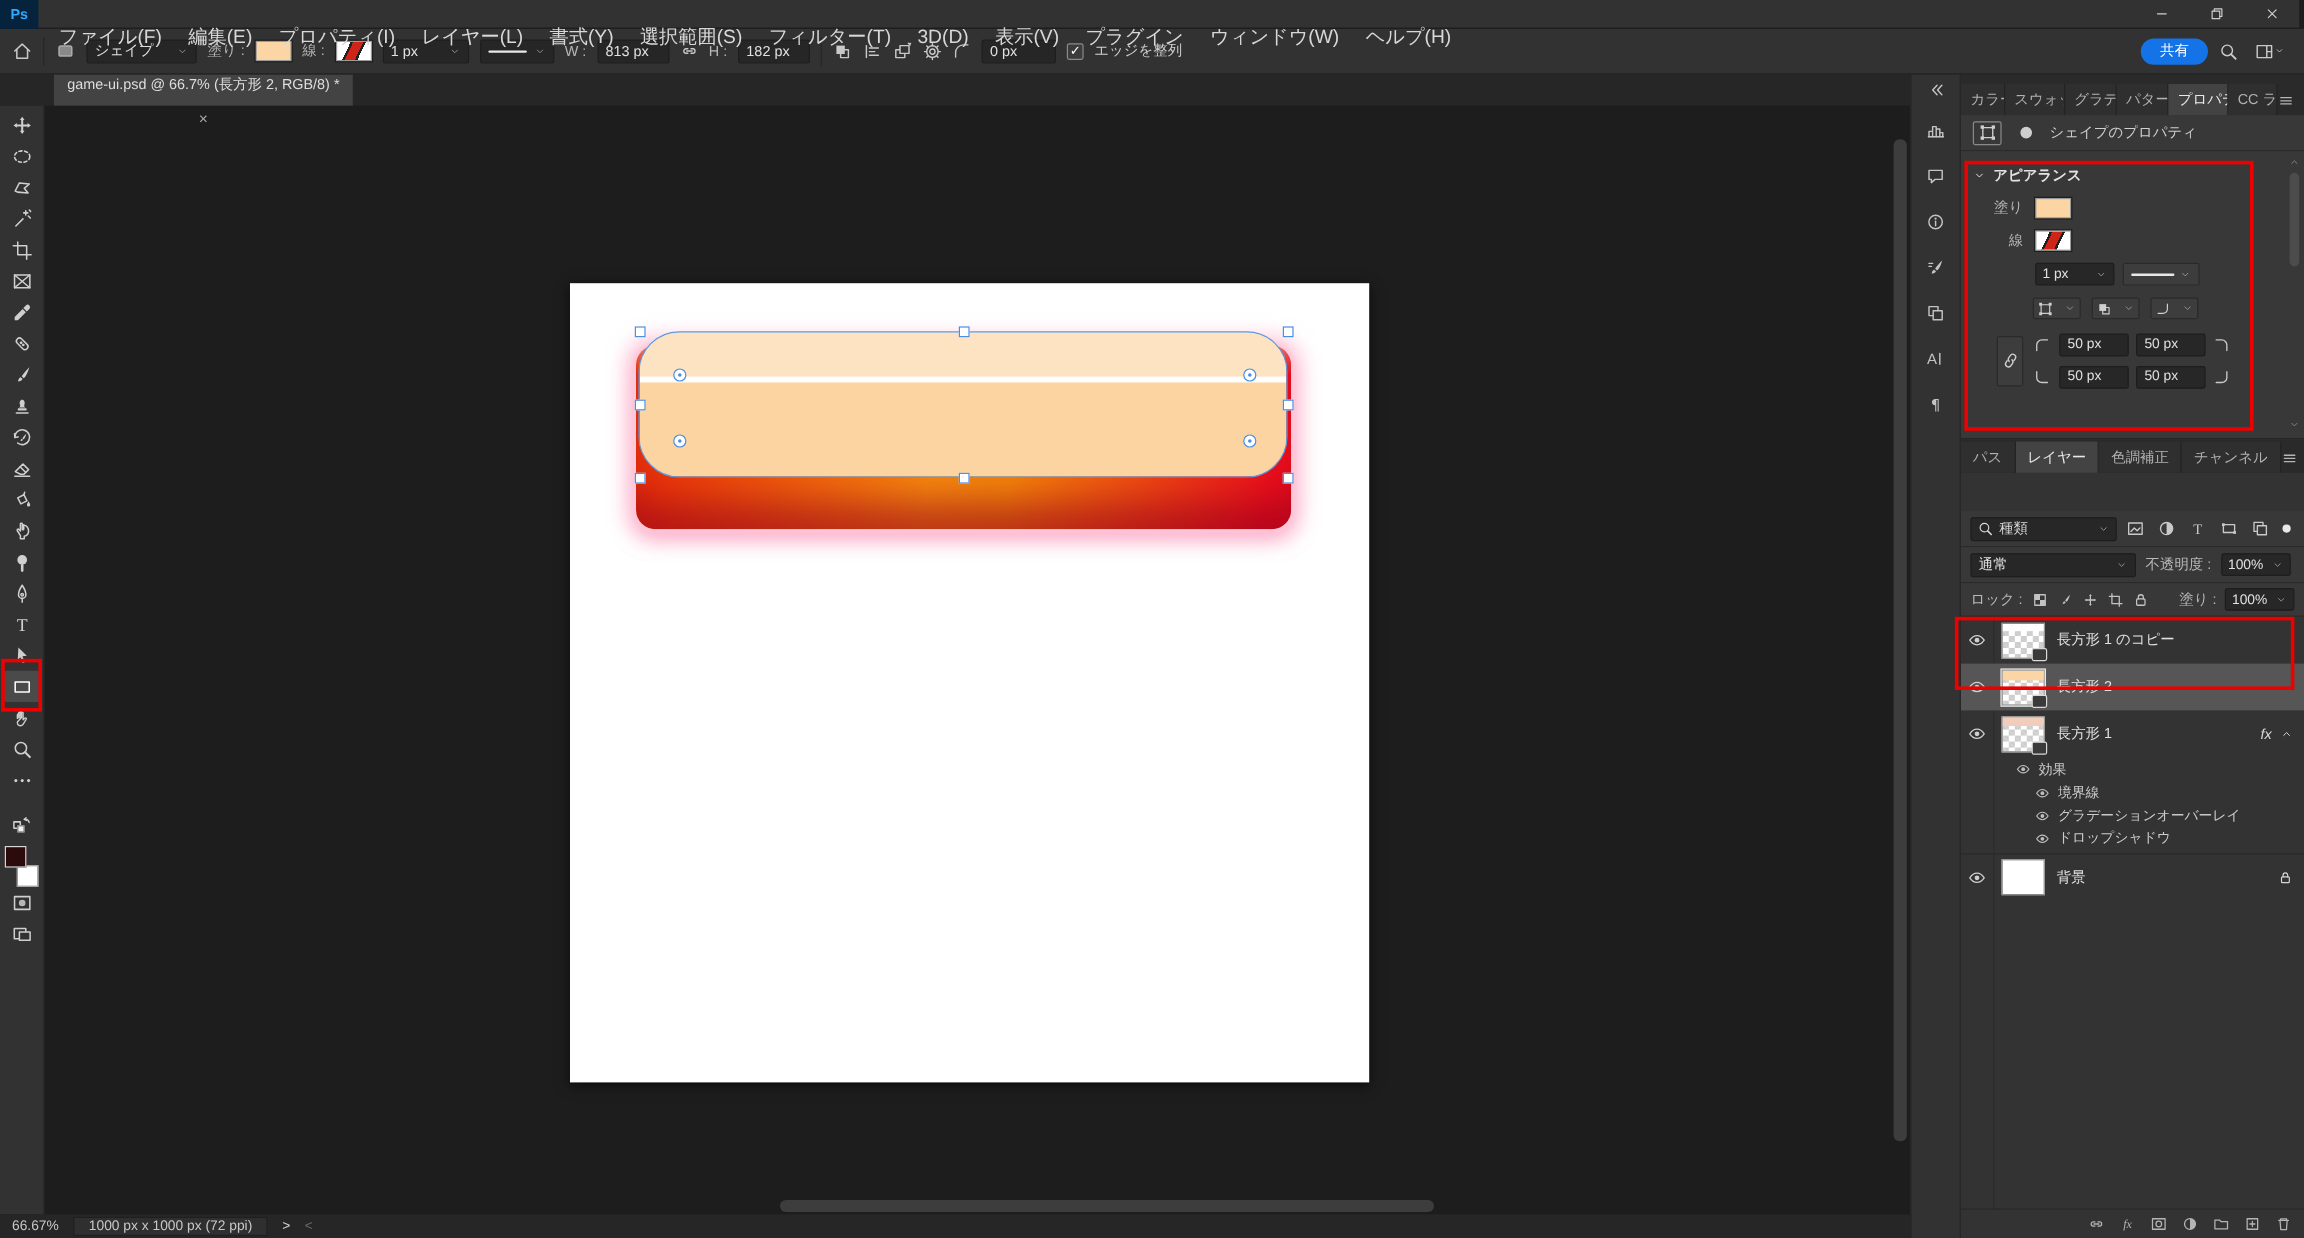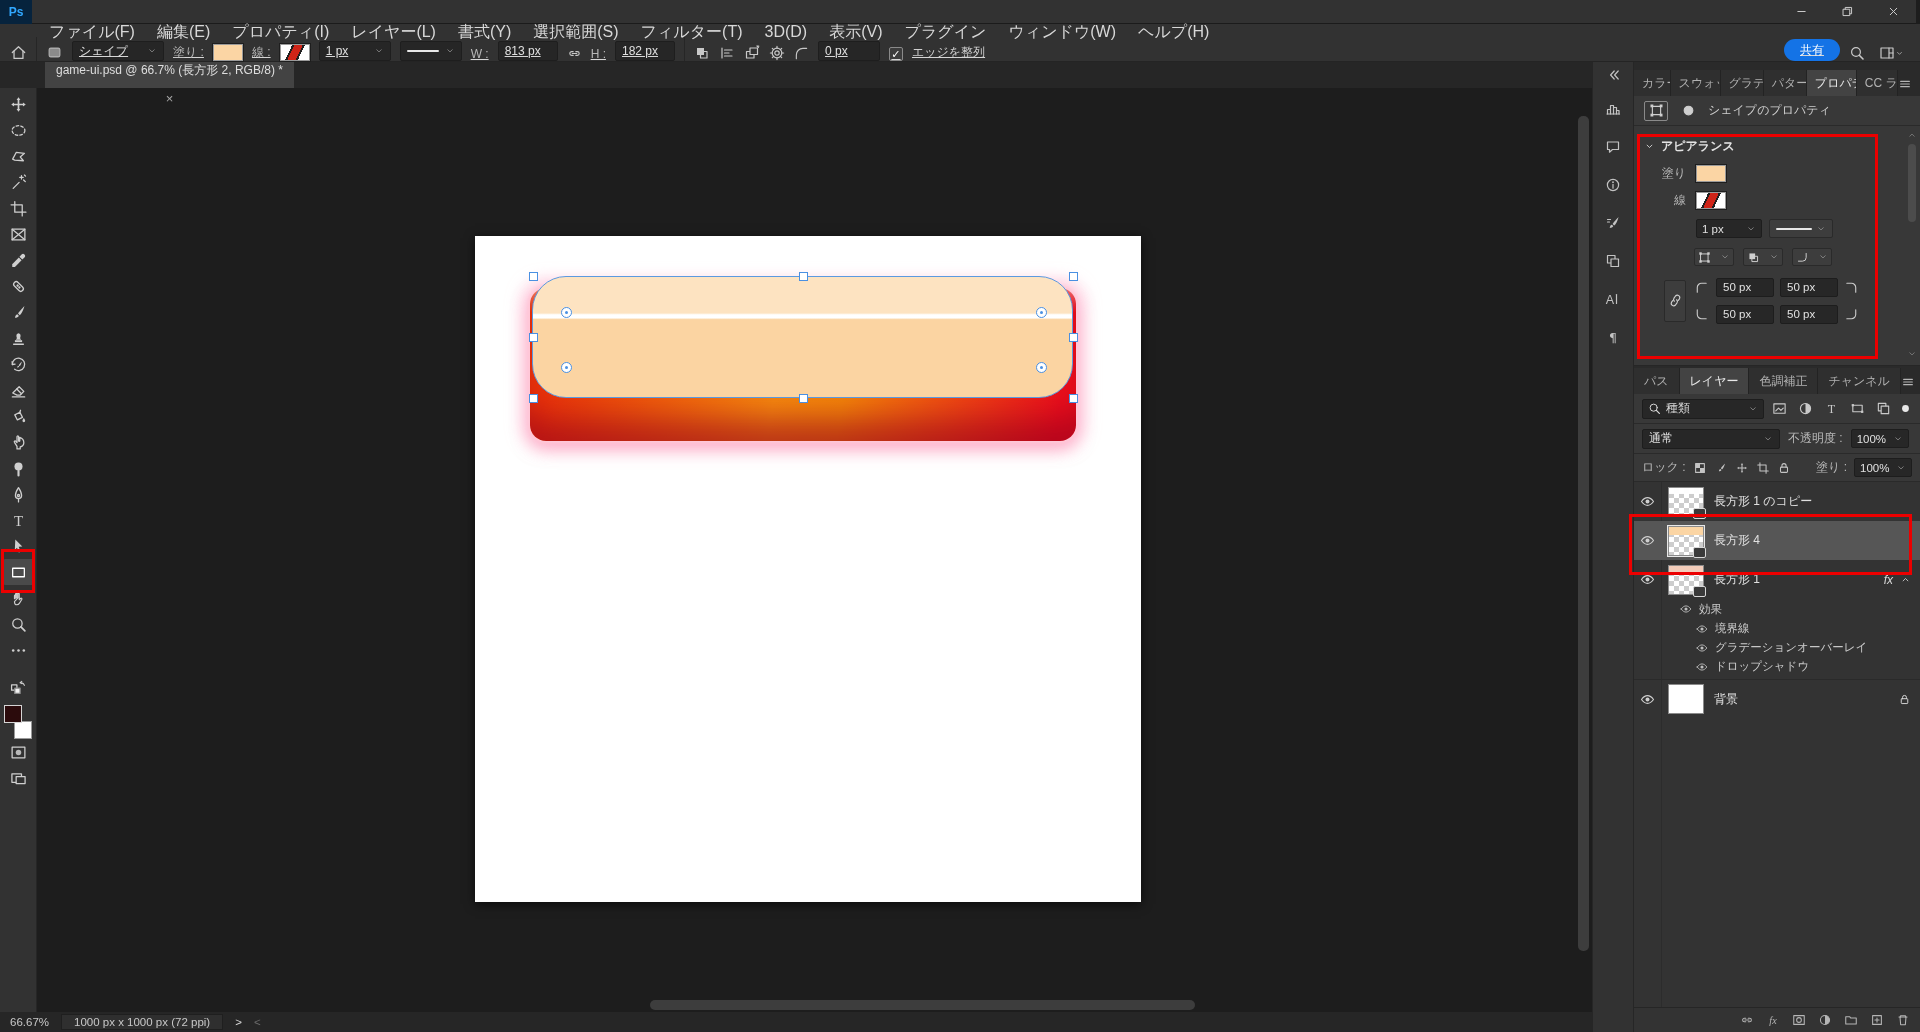--- a/index.html
+++ b/index.html
@@ -10,21 +10,21 @@
 
   
   .menubar{position:absolute;top:0;left:0;right:4px;height:24px;background:#323232;display:flex;align-items:center;border-bottom:1px solid #1b1b1b;z-index:30;}
   .ps-logo{width:32px;height:24px;background:#06233d;color:#31a8ff;font-weight:bold;font-size:12px;display:flex;align-items:center;justify-content:center;}
   .menu-items{display:flex;height:24px;margin-left:6px;}
   .menu-item{padding:0 11px;line-height:24px;font-size:16px;color:#d8d8d8;white-space:nowrap;cursor:default;margin-top:20px;}
   .win-controls{margin-left:auto;display:flex;height:24px;}
   .win-btn{width:46px;height:24px;display:flex;align-items:center;justify-content:center;color:#cfcfcf;}
 
   
-  .optionsbar{position:absolute;top:24px;left:0;right:0;height:38px;background:#323232;border-bottom:1px solid #242424;display:flex;align-items:flex-end;gap:9px;padding:0 10px;z-index:29;text-decoration:underline;}
+  .optionsbar{position:absolute;top:24px;left:0;right:0;height:38px;background:#323232;border-bottom:1px solid #242424;display:flex;align-items:center;gap:9px;padding:0 10px;z-index:29;}
   .ob-sep{width:1px;height:24px;background:#262626;}
   .ob-icon{color:#c9c9c9;display:flex;align-items:center;}
   .ob-field{height:20px;background:#262626;border:1px solid #1e1e1e;border-radius:2px;display:flex;align-items:center;padding:0 6px;color:#e0e0e0;font-size:12px;}
   .ob-dd{justify-content:space-between;gap:6px;}
   .ob-label{color:#b8b8b8;font-size:12px;white-space:nowrap;}
   .chev{color:#9a9a9a;}
   .swatch{width:30px;height:17px;border:1px solid #9a9a9a;outline:1px solid #1e1e1e;}
   .swatch-fill{background:#fbd5a4;}
   .swatch-stroke{background-color:#fff;background-image:linear-gradient(115deg,transparent 32%,#202020 32%,#202020 38%,#cf2418 38%,#cf2418 62%,#202020 62%,#202020 68%,transparent 68%);}
   .stroke-preview{width:36px;height:2px;background:#e8e8e8;border-radius:1px;}
@@ -91,21 +91,21 @@
   .sfield2{width:64px;height:19px;background:#3d3d3d;border:1px solid #2a2a2a;border-radius:2px;display:flex;align-items:center;justify-content:space-between;padding:0 6px;}
   .mini-dd{width:40px;height:18px;background:#3d3d3d;border:1px solid #2a2a2a;border-radius:2px;display:flex;align-items:center;justify-content:space-between;padding:0 3px;color:#cfcfcf;}
   .rad-grid{display:grid;grid-template-columns:24px 16px 58px 58px 16px;grid-auto-rows:22px;gap:5px 6px;align-items:center;margin-left:22px;margin-top:6px;}
   .linkbtn{grid-row:1/3;width:22px;height:42px;background:#3d3d3d;border:1px solid #2a2a2a;border-radius:2px;display:flex;align-items:center;justify-content:center;color:#d0d0d0;}
   .corner-ic{color:#c9c9c9;}
   .radfield{width:58px;height:19px;background:#272727;border:1px solid #1d1d1d;border-radius:2px;display:flex;align-items:center;padding:0 6px;font-size:11.5px;color:#e0e0e0;}
   .pscroll{position:absolute;right:2px;top:4px;bottom:6px;width:12px;display:flex;flex-direction:column;align-items:center;color:#8a8a8a;}
   .pthumb{width:8px;height:78px;background:#4c4c4c;border-radius:4px;margin-top:4px;}
   .pscroll .dn{margin-top:auto;}
 
-  .filter-row{height:30px;display:flex;align-items:center;gap:5px;padding:0 8px;background:#383838;border-bottom:1px solid #2a2a2a;}
+  .filter-row{height:30px;display:flex;align-items:center;gap:5px;padding:0 8px;background:#383838;border-bottom:1px solid #2a2a2a;margin-top:32px;}
   .searchbox{width:128px;height:20px;background:#272727;border:1px solid #1d1d1d;border-radius:2px;display:flex;align-items:center;gap:5px;padding:0 5px;color:#d8d8d8;}
   .searchbox .lbl{flex:1;font-size:12px;}
   .f-ic{width:22px;height:20px;display:flex;align-items:center;justify-content:center;color:#c9c9c9;}
   .f-toggle{margin-left:auto;width:14px;height:20px;display:flex;align-items:center;justify-content:center;color:#e8e8e8;}
 
   .blend-row{height:30px;display:flex;align-items:center;gap:8px;padding:0 8px;background:#383838;border-bottom:1px solid #2a2a2a;}
   .blendbox{width:138px;height:20px;background:#272727;border:1px solid #1d1d1d;border-radius:2px;display:flex;align-items:center;justify-content:space-between;padding:0 6px;color:#e0e0e0;}
   .opfield{width:58px;height:19px;background:#272727;border:1px solid #1d1d1d;border-radius:2px;display:flex;align-items:center;justify-content:space-between;padding:0 5px;color:#e0e0e0;font-size:11.5px;}
   .lock-row{height:28px;display:flex;align-items:center;gap:7px;padding:0 8px;background:#383838;border-bottom:1px solid #2a2a2a;color:#b8b8b8;}
   .lk{color:#c3c3c3;display:flex;}
@@ -1020,21 +1020,21 @@
               <g fill="none" stroke="currentColor" stroke-width="1.2" stroke-linecap="round" stroke-linejoin="round">
                 <path d="M1.6 8 C3.6 5.1 5.9 3.9 8 3.9 C10.1 3.9 12.4 5.1 14.4 8 C12.4 10.9 10.1 12.1 8 12.1 C5.9 12.1 3.6 10.9 1.6 8 Z"></path>
                 <circle cx="8" cy="8" r="2.1" fill="currentColor" stroke="none"></circle>
               </g>
             </svg>
           </div>
           <div class="thumb">
             <div class="strip" style="height:8px;background:#fbd5a4"></div>
             <div class="badge"></div>
           </div>
-          <div class="lname">長方形 4</div>
+          <div class="lname">長方形 2</div>
         </div>
         <div class="lrow">
           <div class="eyecell">
             <svg viewBox="0 0 16 16" width="15" height="15">
               <g fill="none" stroke="currentColor" stroke-width="1.2" stroke-linecap="round" stroke-linejoin="round">
                 <path d="M1.6 8 C3.6 5.1 5.9 3.9 8 3.9 C10.1 3.9 12.4 5.1 14.4 8 C12.4 10.9 10.1 12.1 8 12.1 C5.9 12.1 3.6 10.9 1.6 8 Z"></path>
                 <circle cx="8" cy="8" r="2.1" fill="currentColor" stroke="none"></circle>
               </g>
             </svg>
           </div>

